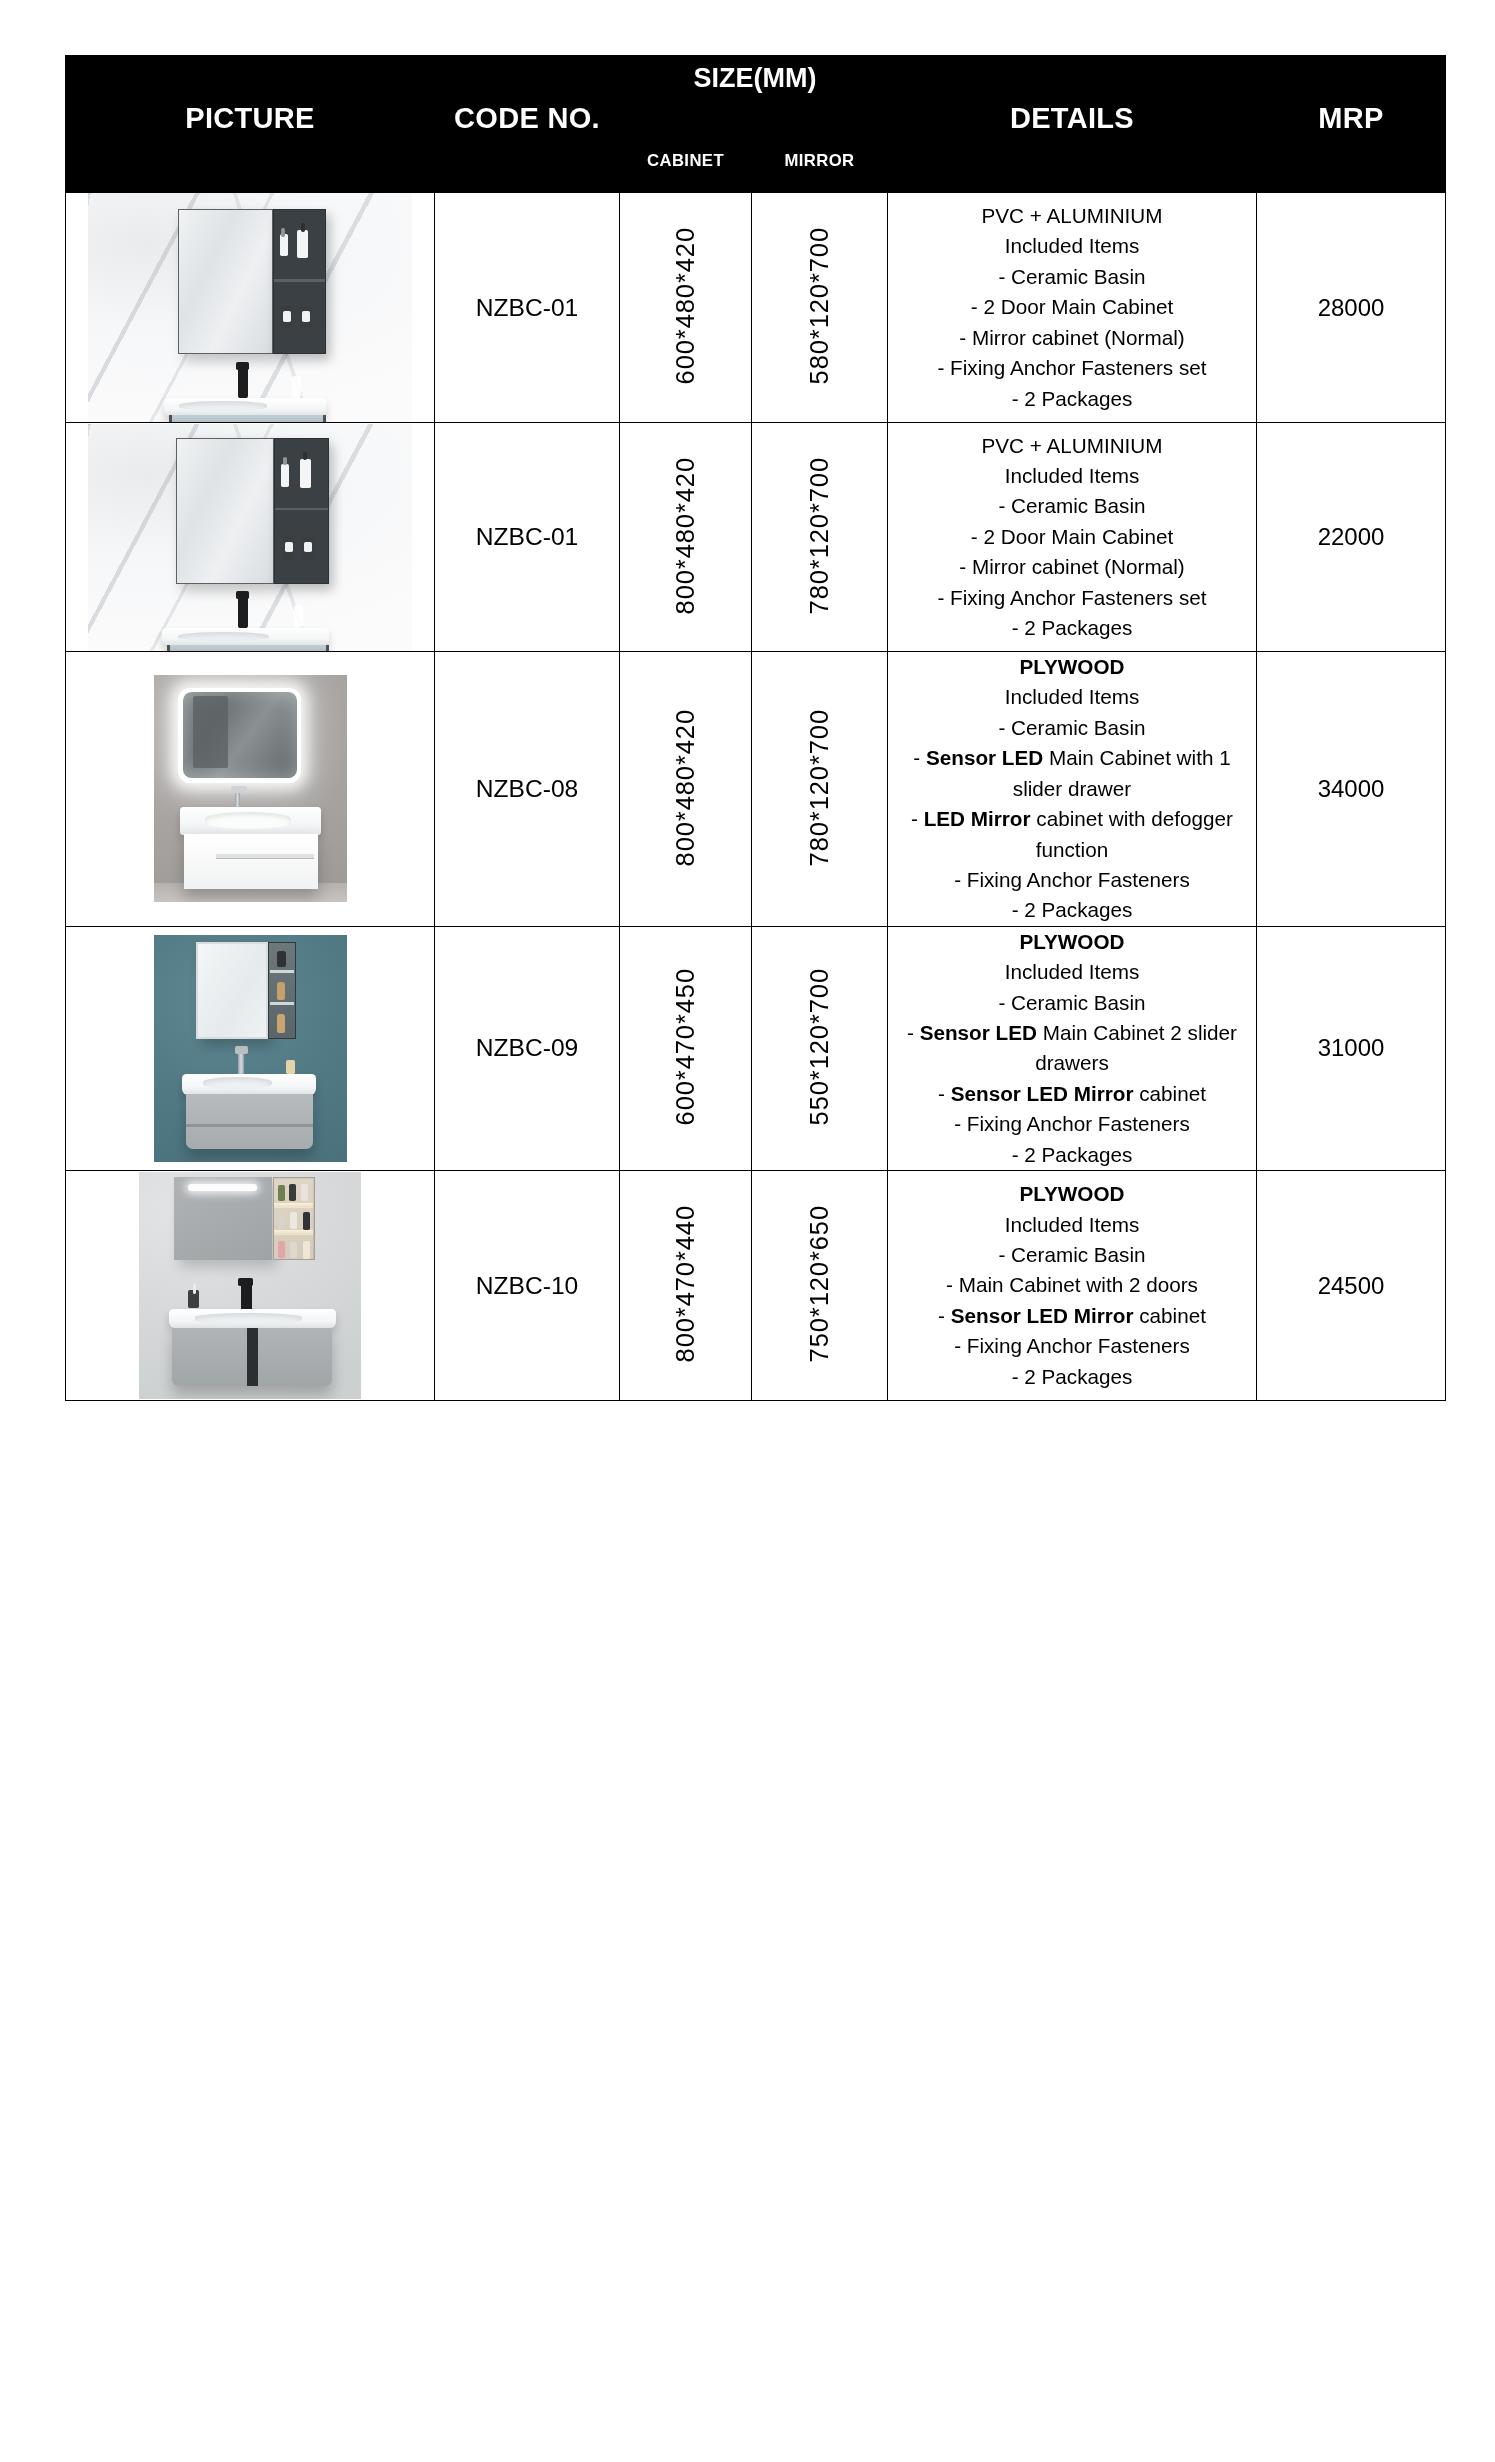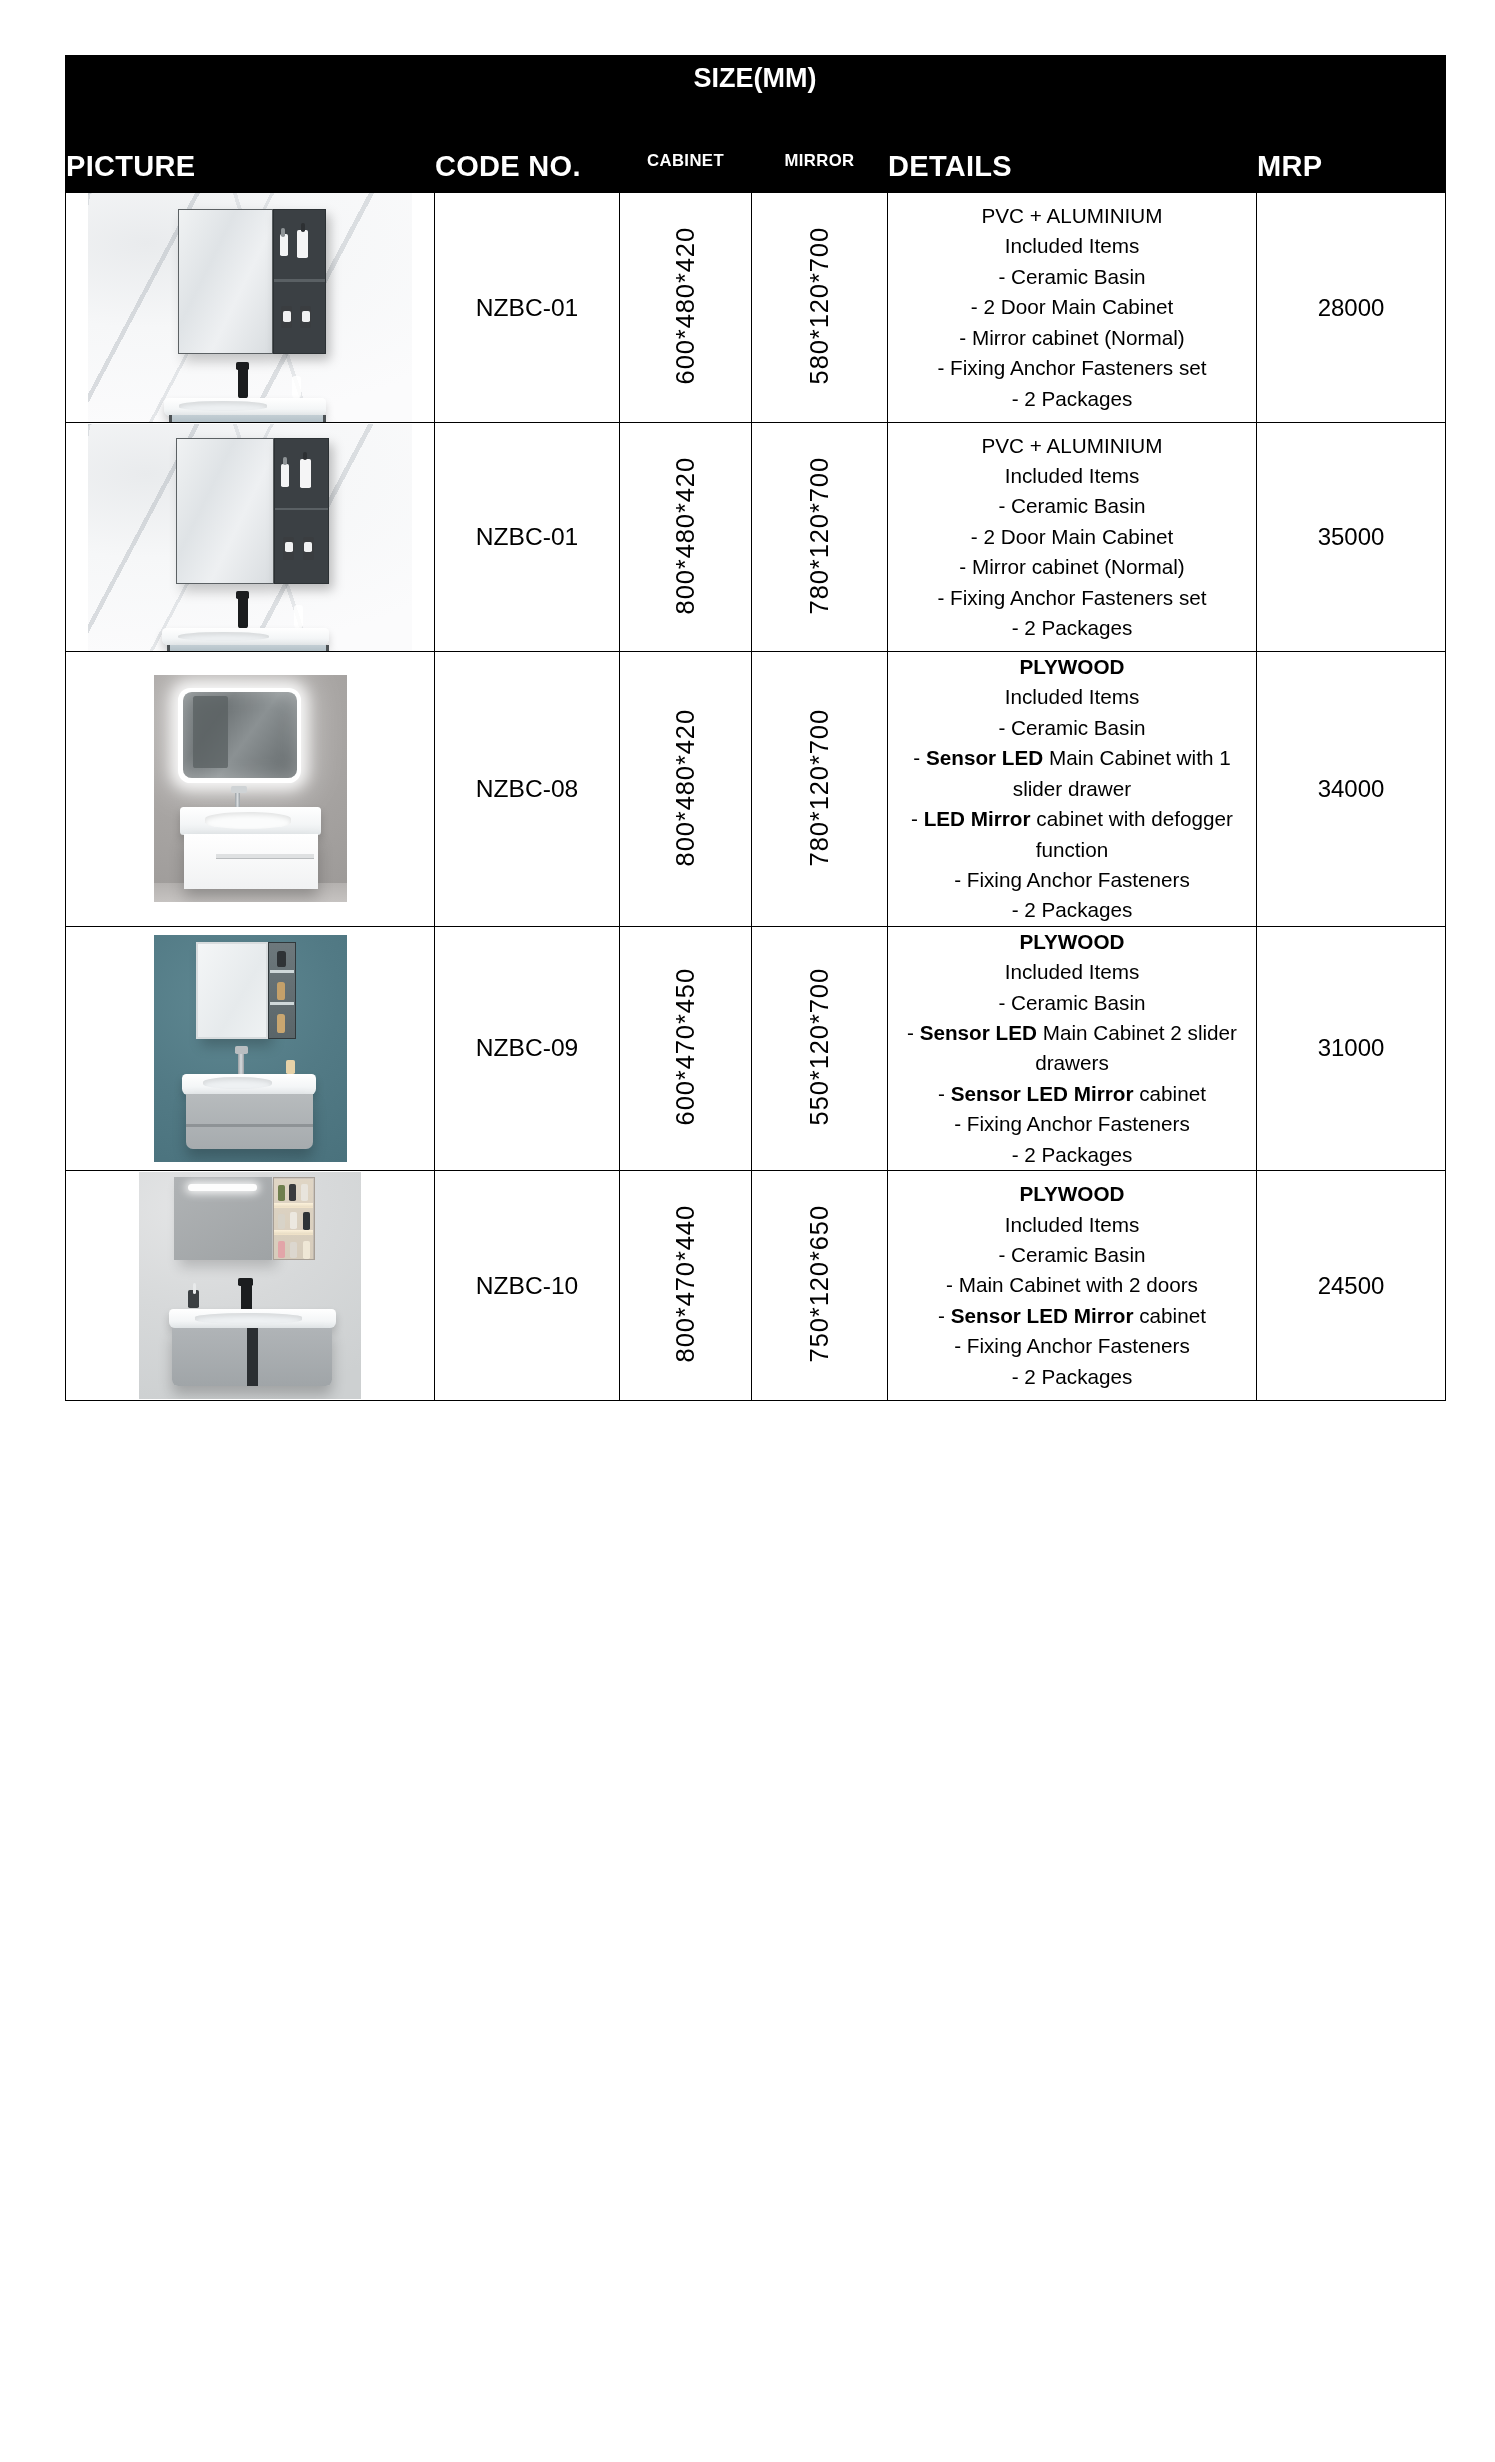--- a/index.html
+++ b/index.html
@@ -19,22 +19,22 @@
     table-layout: fixed;
   }
   table.catalog td, table.catalog th { border: 1.8px solid #000; padding: 0; }
 
   
   thead tr { background: #000; }
   thead th { border: 1.8px solid #000; background:#000; color:#fff; }
   .hdr-cell { position: relative; height: 136px; }
   .hdr-main {
     font-size: 29px; font-weight: bold; color:#fff;
-    text-align:left; letter-spacing:0.3px;
-    position:absolute; left:0; right:0; top:46px;margin-top:48px;
+    text-align:center; letter-spacing:0.3px;
+    position:absolute; left:0; right:0; top:46px;
   }
   .size-group { position: relative; height:136px; }
   .size-title {
     position:absolute; left:0; right:0; top:7px;
     text-align:center; font-size:27px; font-weight:bold; color:#ffffff;
   }
   .size-sub {
     position:absolute; left:0; right:0; bottom:21px;
     text-align:center; font-size:16.7px; font-weight:bold; color:#fff;
     letter-spacing:0.4px;
@@ -254,21 +254,21 @@
           </div>
         </td>
         <td class="cell-code">NZBC-01</td>
         <td class="cell-size">
           <span class="rot">800*480*420</span>
         </td>
         <td class="cell-size">
           <span class="rot">780*120*700</span>
         </td>
         <td class="cell-det">PVC + ALUMINIUM<br>Included Items<br>-  Ceramic Basin<br>-  2 Door Main Cabinet<br>-  Mirror cabinet (Normal)<br>-  Fixing Anchor Fasteners set<br>- 2 Packages</td>
-        <td class="cell-mrp">35000</td>
+        <td class="cell-mrp">22000</td>
       </tr>
 
       <tr style="height:230px;">
         <td class="cell-pic">
           <div class="shot" style="width:193px;height:227px;">
             <div class="bg-grey"></div>
             <div class="floor" style="height:19.3px;background:linear-gradient(180deg,#b4b1af,#c6c3c1);"></div>
             <div class="led-rim" style="left:24.6px;top:12.3px;width:123px;height:95px;"></div>
             <div style="position:absolute;left:29px;top:16.7px;width:114px;height:86px;border-radius:8.8px;
                         background:linear-gradient(126deg,#7e8486 0%,#6e7476 30%,#8b9193 55%,#5f6567 100%);

